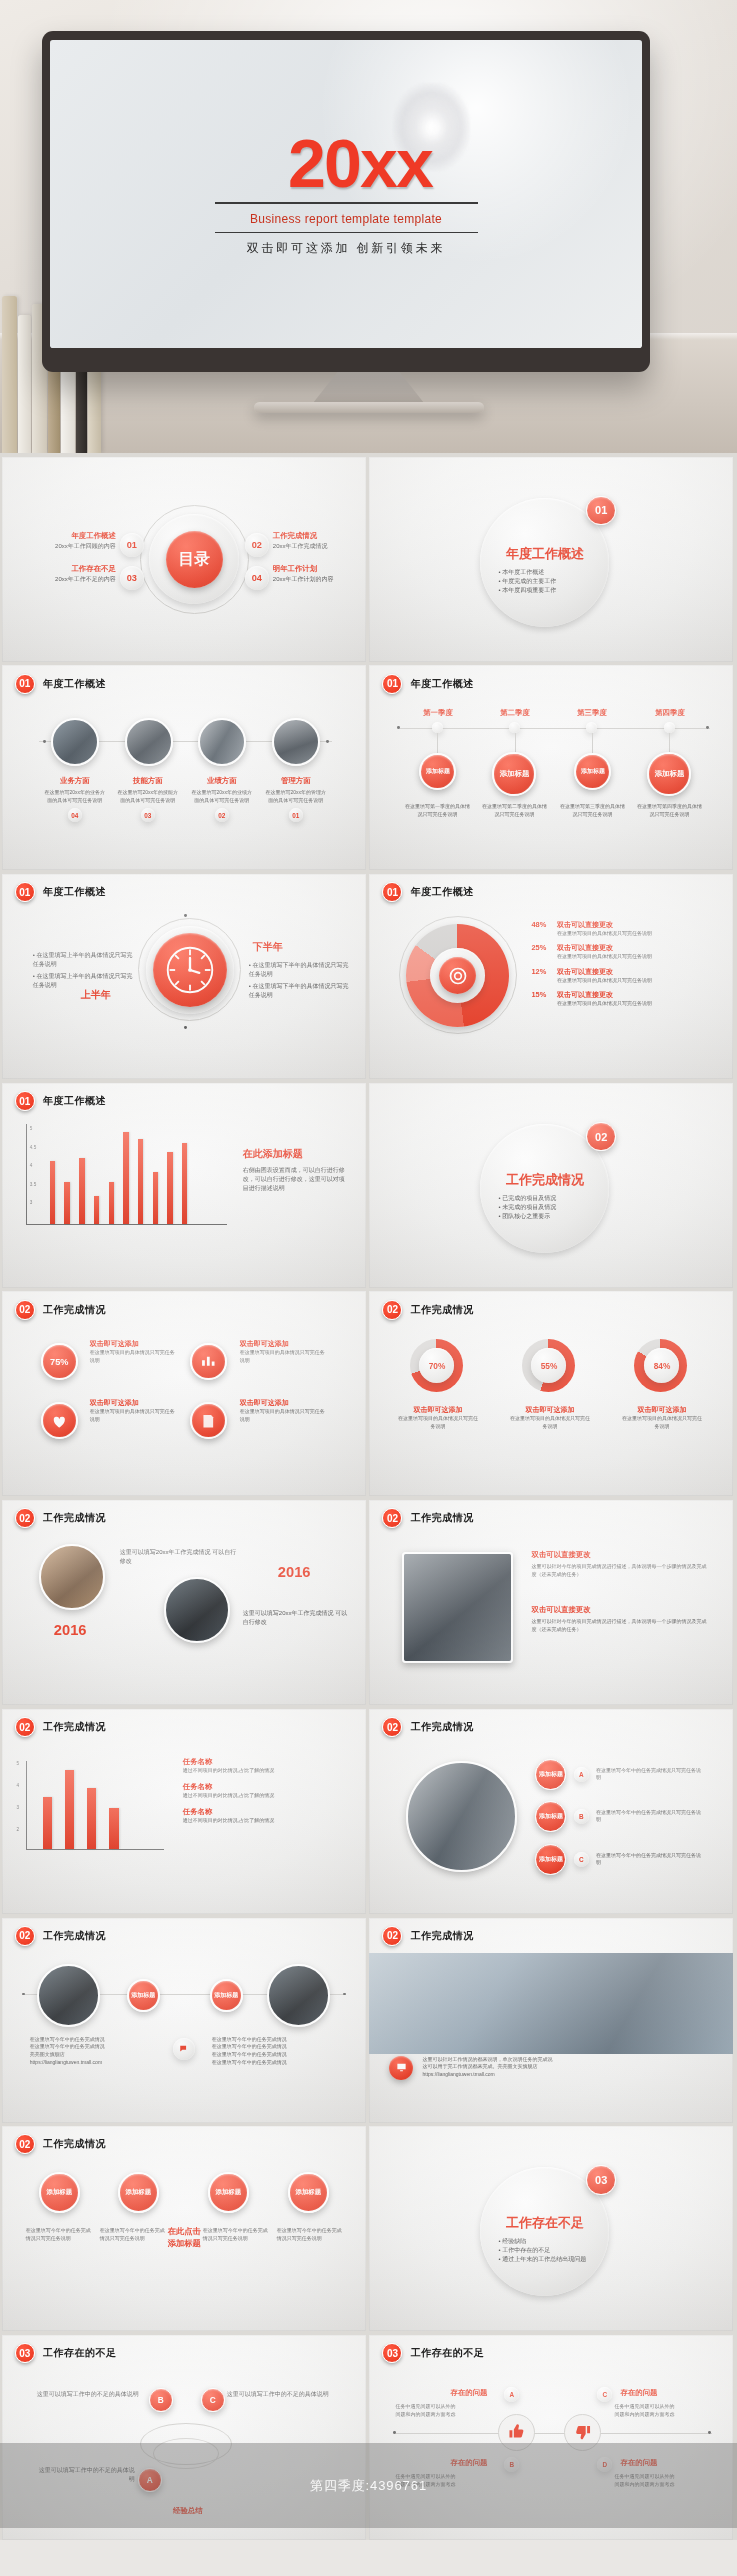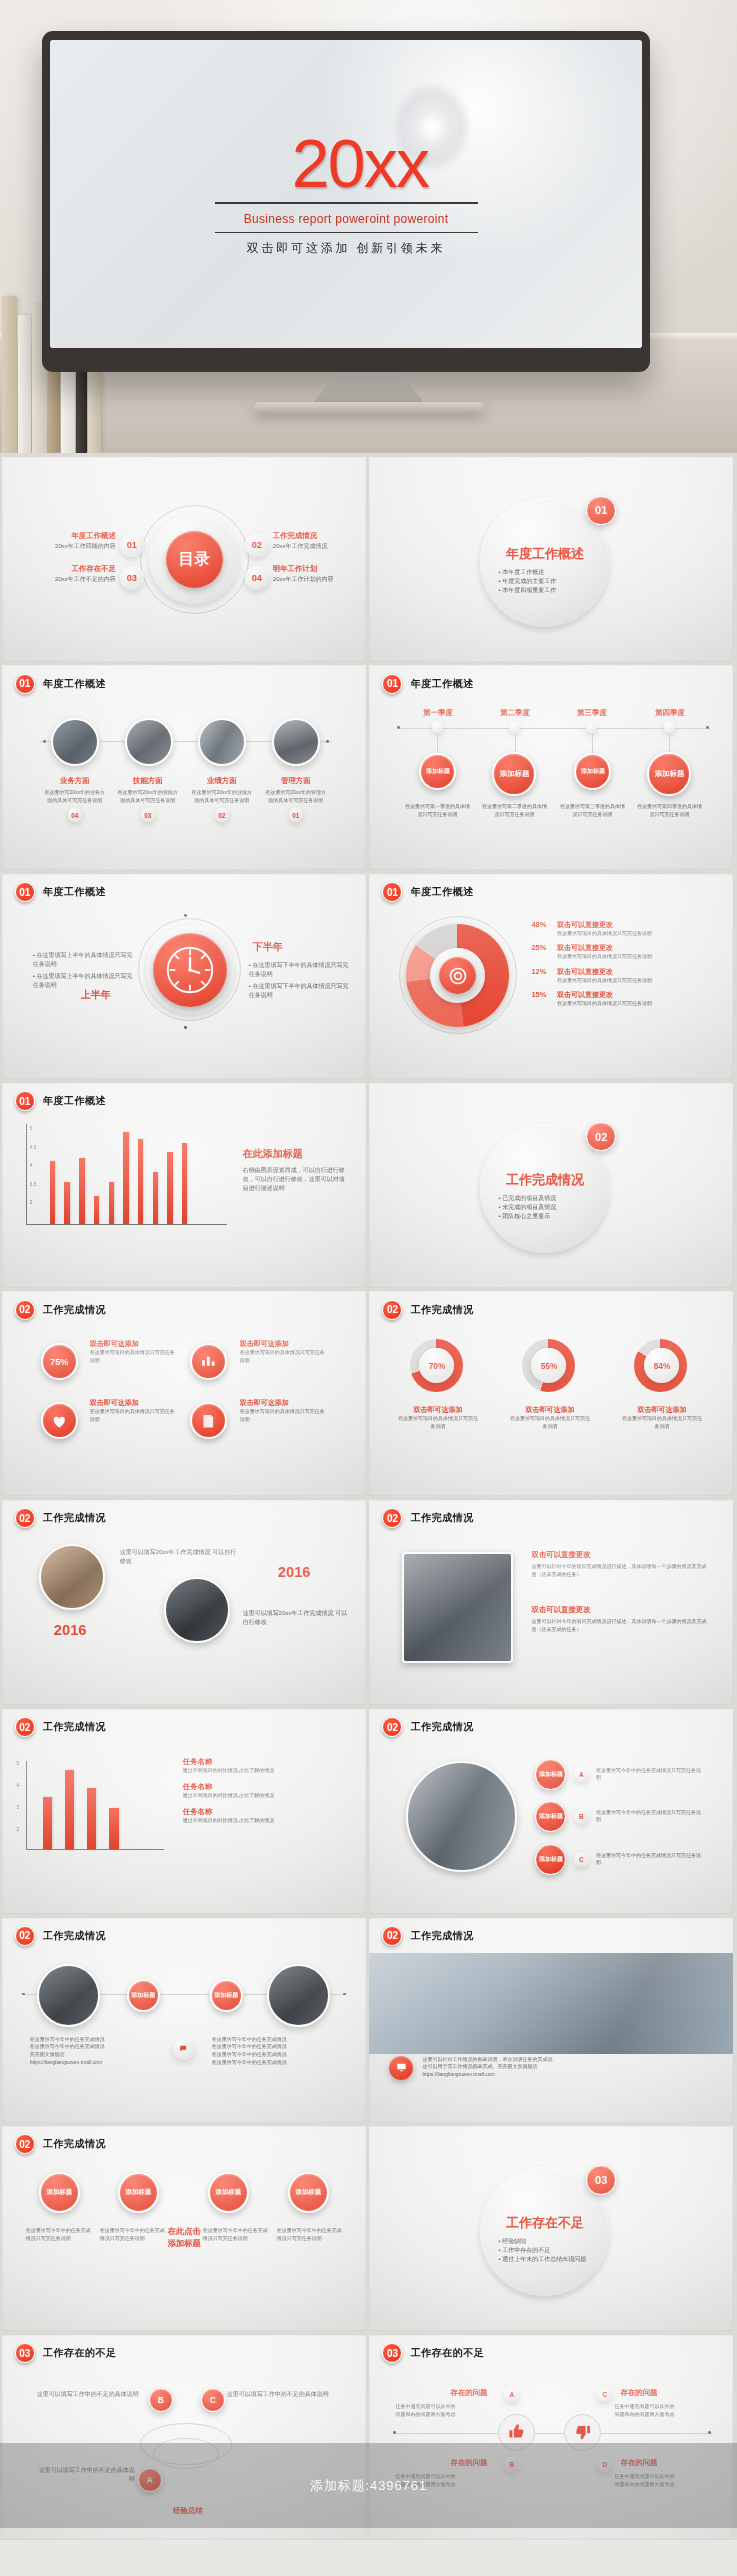--- a/index.html
+++ b/index.html
@@ -49,21 +49,21 @@
     background: radial-gradient(ellipse at 50% 50%, rgba(255,255,255,.98) 0%, rgba(230,230,232,.75) 30%, rgba(205,205,210,.45) 55%, rgba(220,220,224,0) 75%);
     filter: blur(0.9px);
   }
   .flare:after{
     content:""; position:absolute; left:50%; top:50%;
     width:2.8px; height:2.8px; border-radius:50%;
     box-shadow:0 0 9.2px 4.6px rgba(255,255,255,1);
   }
   .hero-year{
     position:relative; z-index:3;
-    font-size:68px; font-weight:normal; letter-spacing:-1.8px;
+    font-size:68px; font-weight:bold; letter-spacing:-1.8px;
     color:#ef3a26; line-height:.95;
     text-shadow: 0.9px 1.8px 1.8px rgba(0,0,0,.22);
     margin-left:28px;
   }
   .hero-rule{
     position:relative; z-index:3;
     width:263px; height:1.8px; background:#3a3a3a; margin:6.4px 0 5.5px 0;
   }
   .hero-title{
     position:relative; z-index:3;
@@ -199,21 +199,21 @@
       <div class="book b6"></div>
       <div class="book b7"></div>
   </div>
   <div class="stand"></div>
   <div class="base"></div>
   <div class="monitor">
     <div class="screen">
       <div class="flare"></div>
       <div class="hero-year">20xx</div>
       <div class="hero-rule"></div>
-      <div class="hero-sub">Business report poweroint poweroint</div>
+      <div class="hero-sub">Business report template template</div>
       <div class="hero-rule2"></div>
       <div class="hero-slogan">双击即可这添加  创新引领未来</div>
     </div>
   </div>
 </div>
 
 <div class="grid">
 
   <div class="row">
 
@@ -753,15 +753,15 @@
       <div class="rtitle" style="position:absolute;left:251px;top:123px;font-size:7.4px;">存在的问题</div>
       <div class="disc" style="position:absolute;left:228px;top:122px;width:14.7px;height:14.7px;font-size:6.4px;font-weight:bold;color:#e8331c;">D</div>
       <div class="tiny" style="position:absolute;left:245px;top:138px;width:118px;white-space:pre-line;">任务中遇见问题可以从外的
 问题和内的问题两方面考虑</div>
     </div>
   </div>
 
 </div>
 
 <div class="watermark">
-  <div class="wm-code">添加标题:4396761</div>
+  <div class="wm-code">第四季度:4396761</div>
 </div>
 
 
 </body></html>

